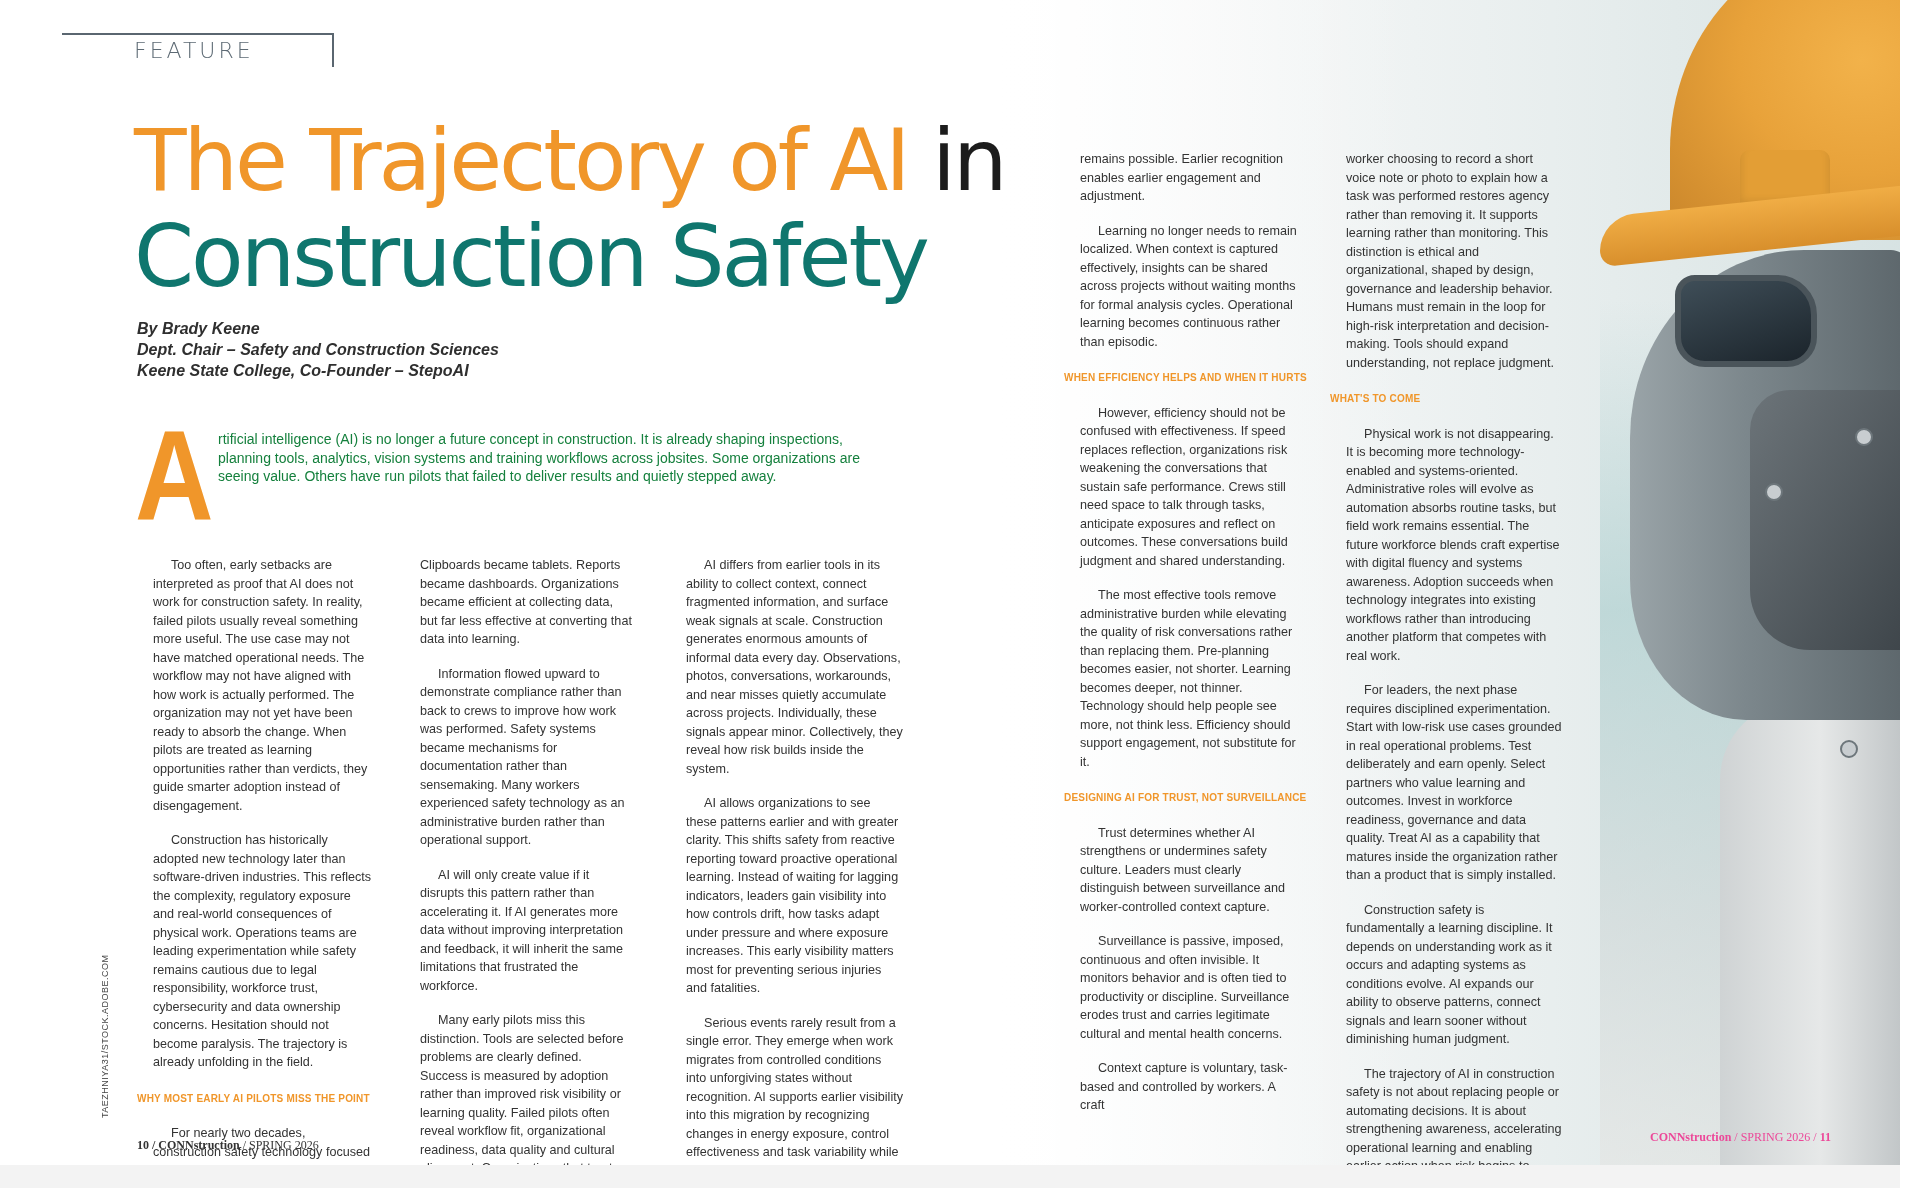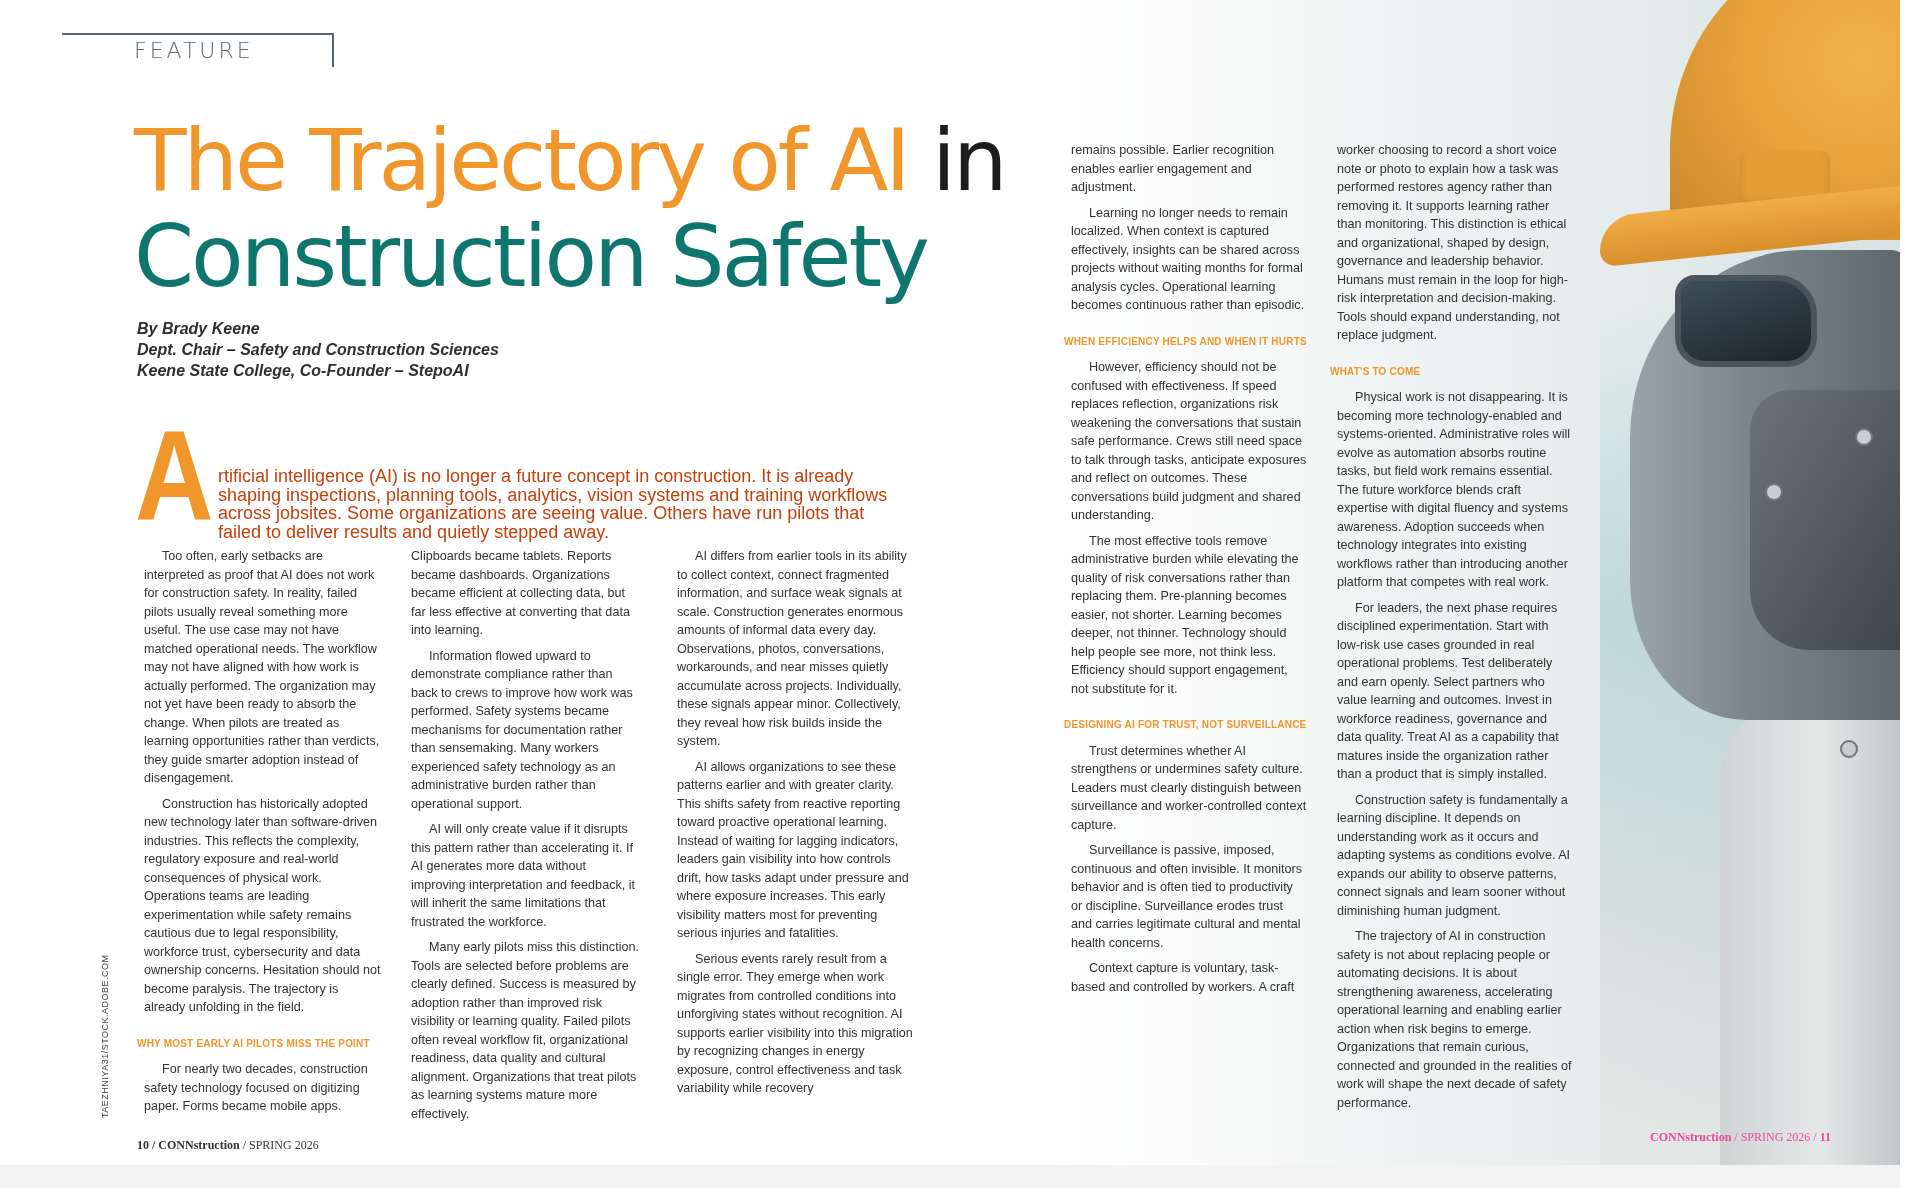--- a/index.html
+++ b/index.html
@@ -90,29 +90,29 @@
   .byline div { white-space:nowrap; }
 
   
   .dropcap {
     position:absolute; left:135px; top:426px; font-size:128px; line-height:100px;
     color:#f0962a; font-weight:bold; font-family:"Liberation Sans", sans-serif;
     transform:scaleX(0.85); transform-origin:left top;
   }
   .intro {
     position:absolute; left:218px; top:430px; width:680px;
-    font-size:18px; line-height:18.5px; color:#c2410c;margin-top:37px;
+    font-size:14px; line-height:18.5px; color:#15803d;
   }
 
   
   .col {
     position:absolute; font-size:12.6px; line-height:18.5px; color:#333;
     font-family:"Liberation Sans", sans-serif;
   }
-  .col p { margin:7px; text-indent:18px; }
+  .col p { margin:16px; text-indent:18px; }
   .col p.noindent { text-indent:0; }
   .col h3 {
     margin:0; font-size:10px; line-height:18.5px; color:#f0962a; font-weight:bold;
     text-transform:uppercase; letter-spacing:0.2px;
   }
   .col h3.spaced { margin-top:18px; }
   .c1 { left:137px; top:540px; width:252px; }
   .c2 { left:404px; top:540px; width:244px; }
   .c3 { left:670px; top:540px; width:250px; }
   .c4 { left:1064px; top:134px; width:250px; }

